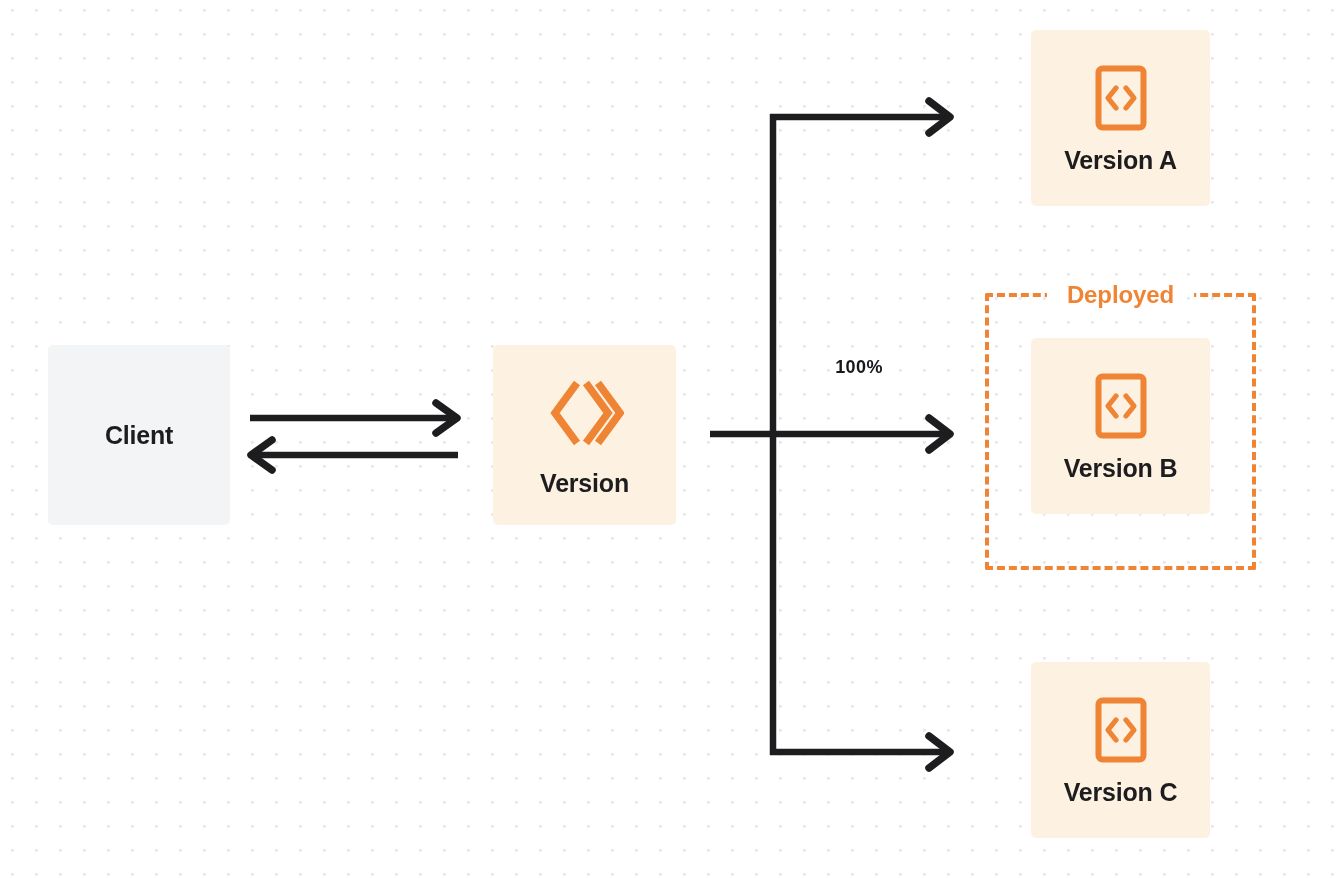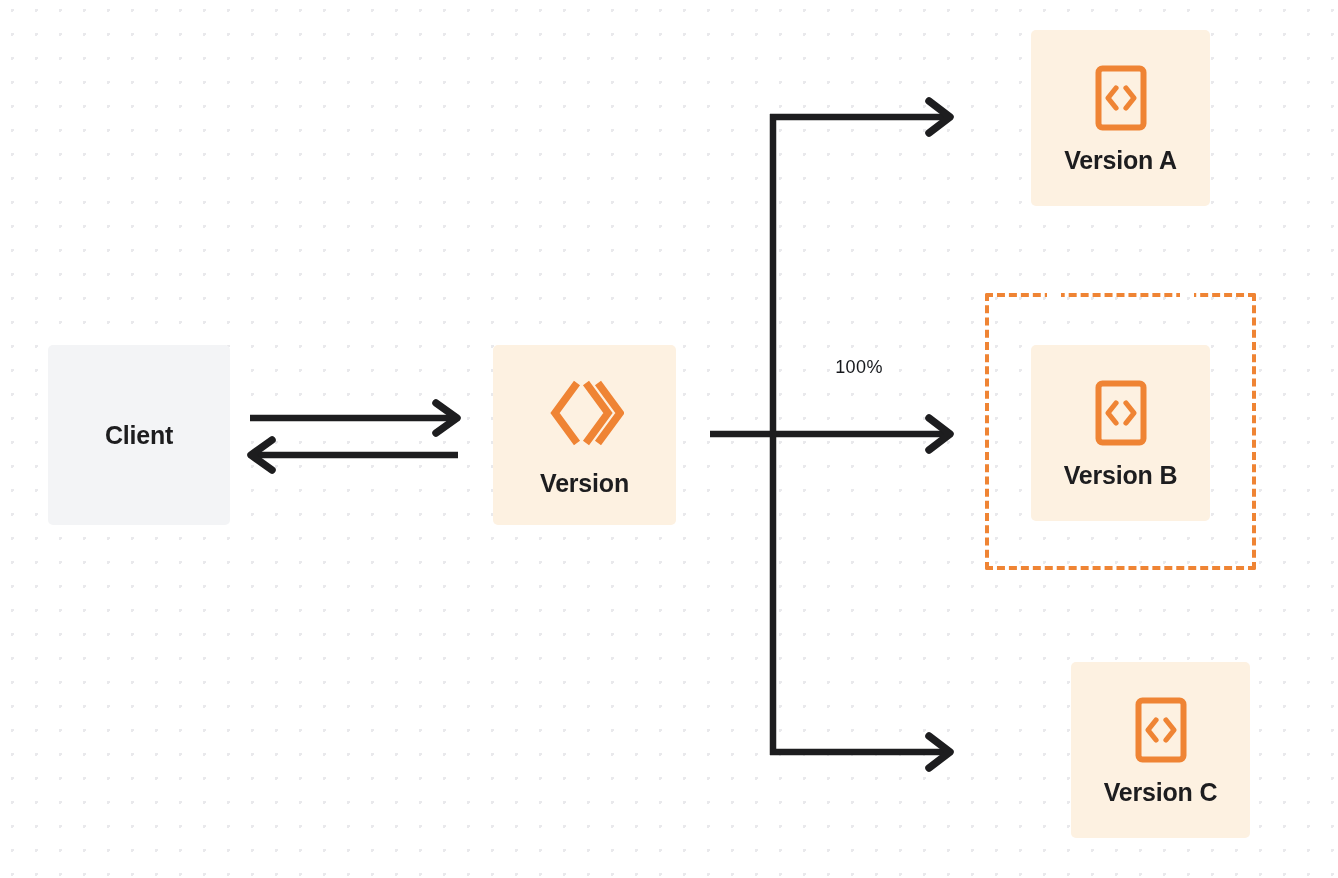--- a/index.html
+++ b/index.html
@@ -51,22 +51,22 @@
   }
   .node-worker .node-label { margin-top: 20px; }
 
   .node-version {
     left: 1031px;
     width: 179px; height: 176px;
     background: #fdf1e1;
   }
   .node-version .node-label { margin-top: 16px; }
   .v-a { top: 30px; }
-  .v-b { top: 345px; }
-  .v-c { top: 662px; margin-left: 40px; }
+  .v-b { top: 338px; }
+  .v-c { top: 662px; }
 
   
   .deployed-frame {
     position: absolute;
     left: 985px; top: 293px;
     width: 271px; height: 277px;
     box-sizing: border-box;
     border: 4px dashed #ef8434;
     border-radius: 2px;
   }
@@ -95,21 +95,21 @@
   }
 
   
   .traffic-label {
     position: absolute;
     left: 778px; top: 351px;
     width: 162px;
     text-align: center;
     color: #16181c;
     font-size: 18px;
-    font-weight: 400;
+    font-weight: 700;
     letter-spacing: 0.4px;
     line-height: 33px;
   }
 
   
   #wires {
     position: absolute;
     left: 0; top: 0;
     width: 1338px; height: 878px;
     pointer-events: none;
@@ -165,20 +165,23 @@
         <path d="M32 24 L40 34 L32 44" stroke="#ef8434" stroke-width="5.2" stroke-linecap="round" stroke-linejoin="round" fill="none"></path>
       </svg>
     </div>
     <div class="node-label">Version C</div>
   </div>
 
   <div class="deployed-frame">
     <div class="deployed-frame-top-left" style="left:58px; width:14px;"></div>
     <div class="deployed-frame-top-right" style="right:58px; width:14px;"></div>
   </div>
+  <div class="deployed-label">
+    <span>Deployed</span>
+  </div>
 
   <div class="traffic-label">
     <div>100%</div>
   </div>
 
   <svg id="wires" viewBox="0 0 1338 878" aria-hidden="true">
     <g stroke="#1d1d1f" fill="none" stroke-width="6.5" stroke-linecap="butt" stroke-linejoin="miter">
 
       <g>
         <line x1="250" y1="418" x2="452" y2="418"></line>

